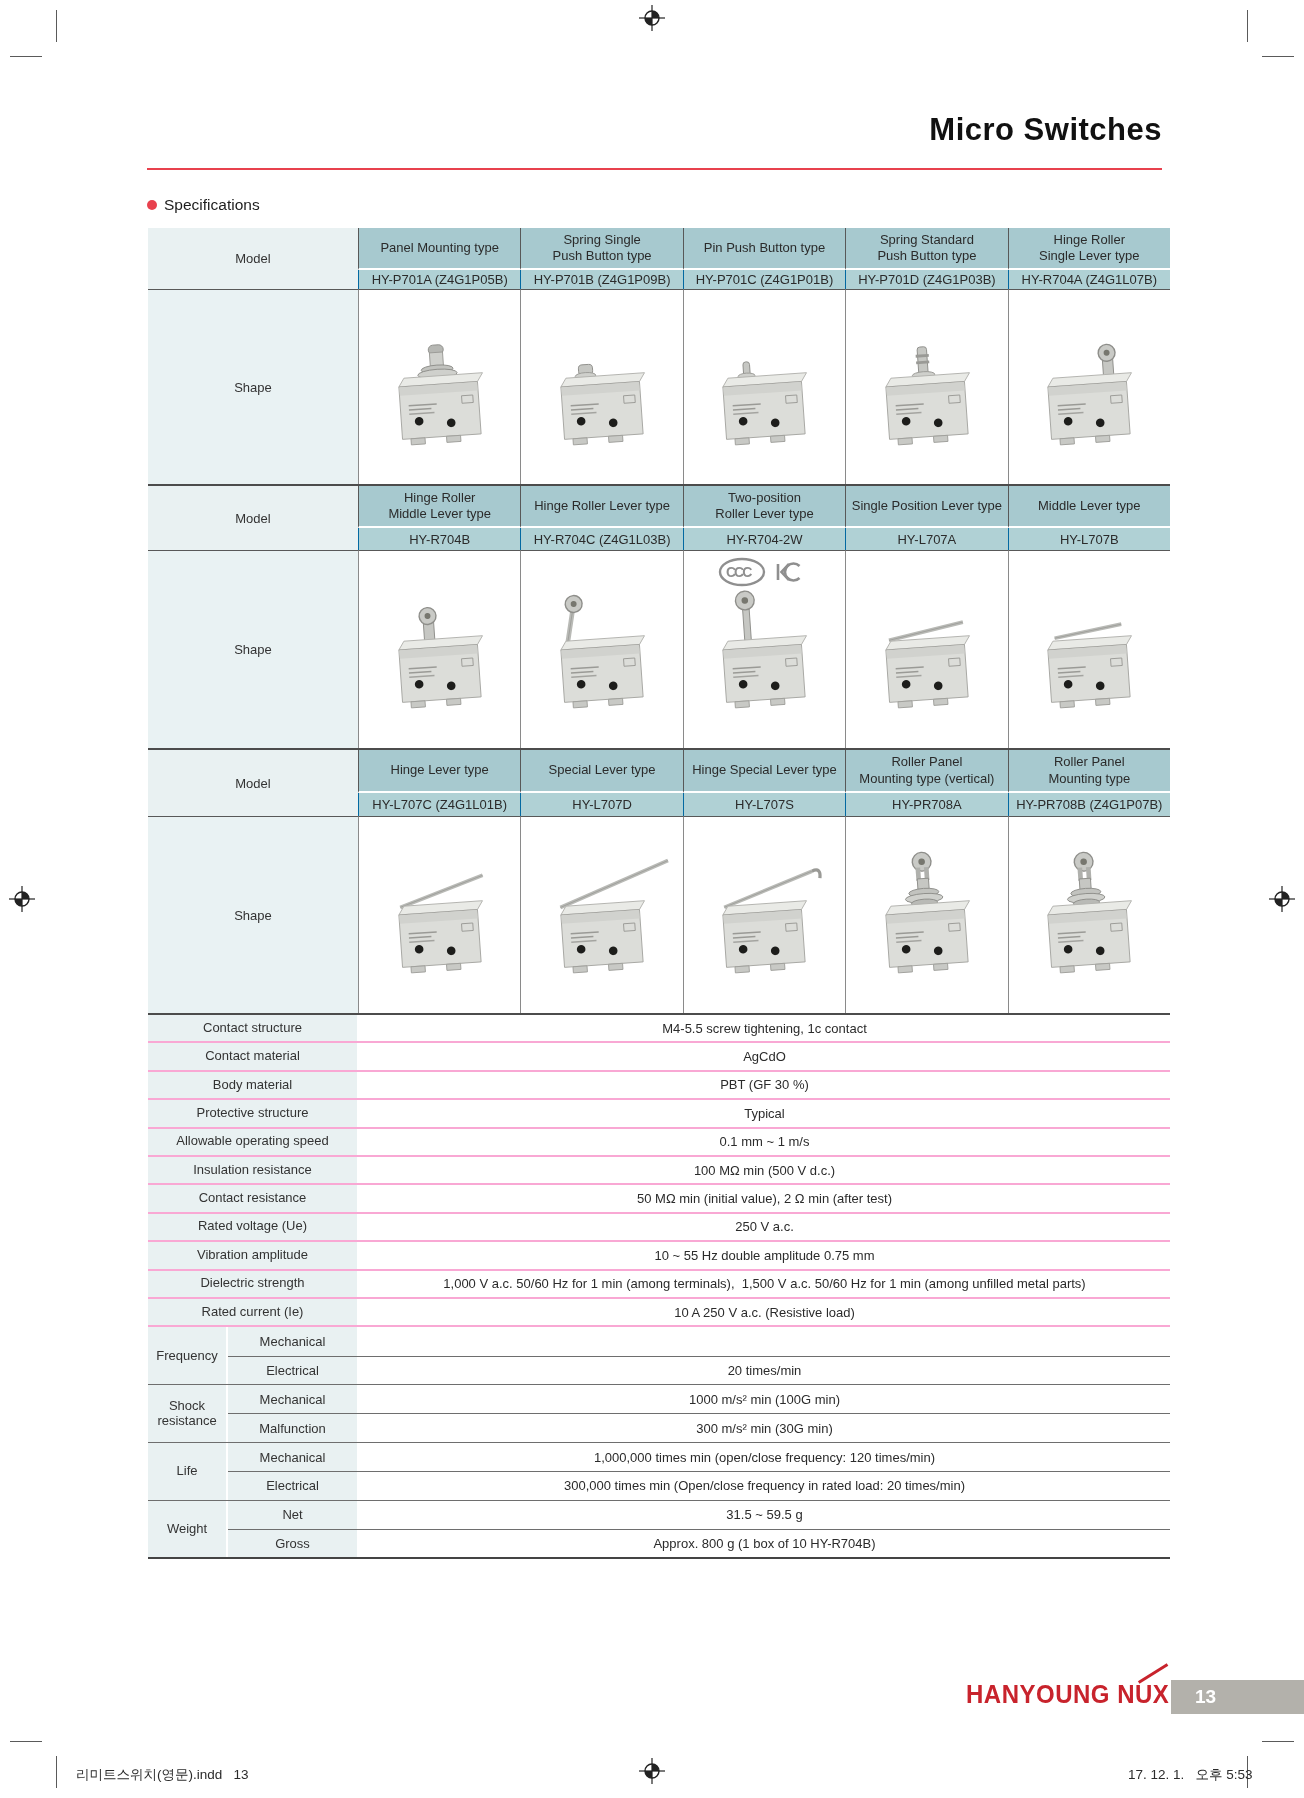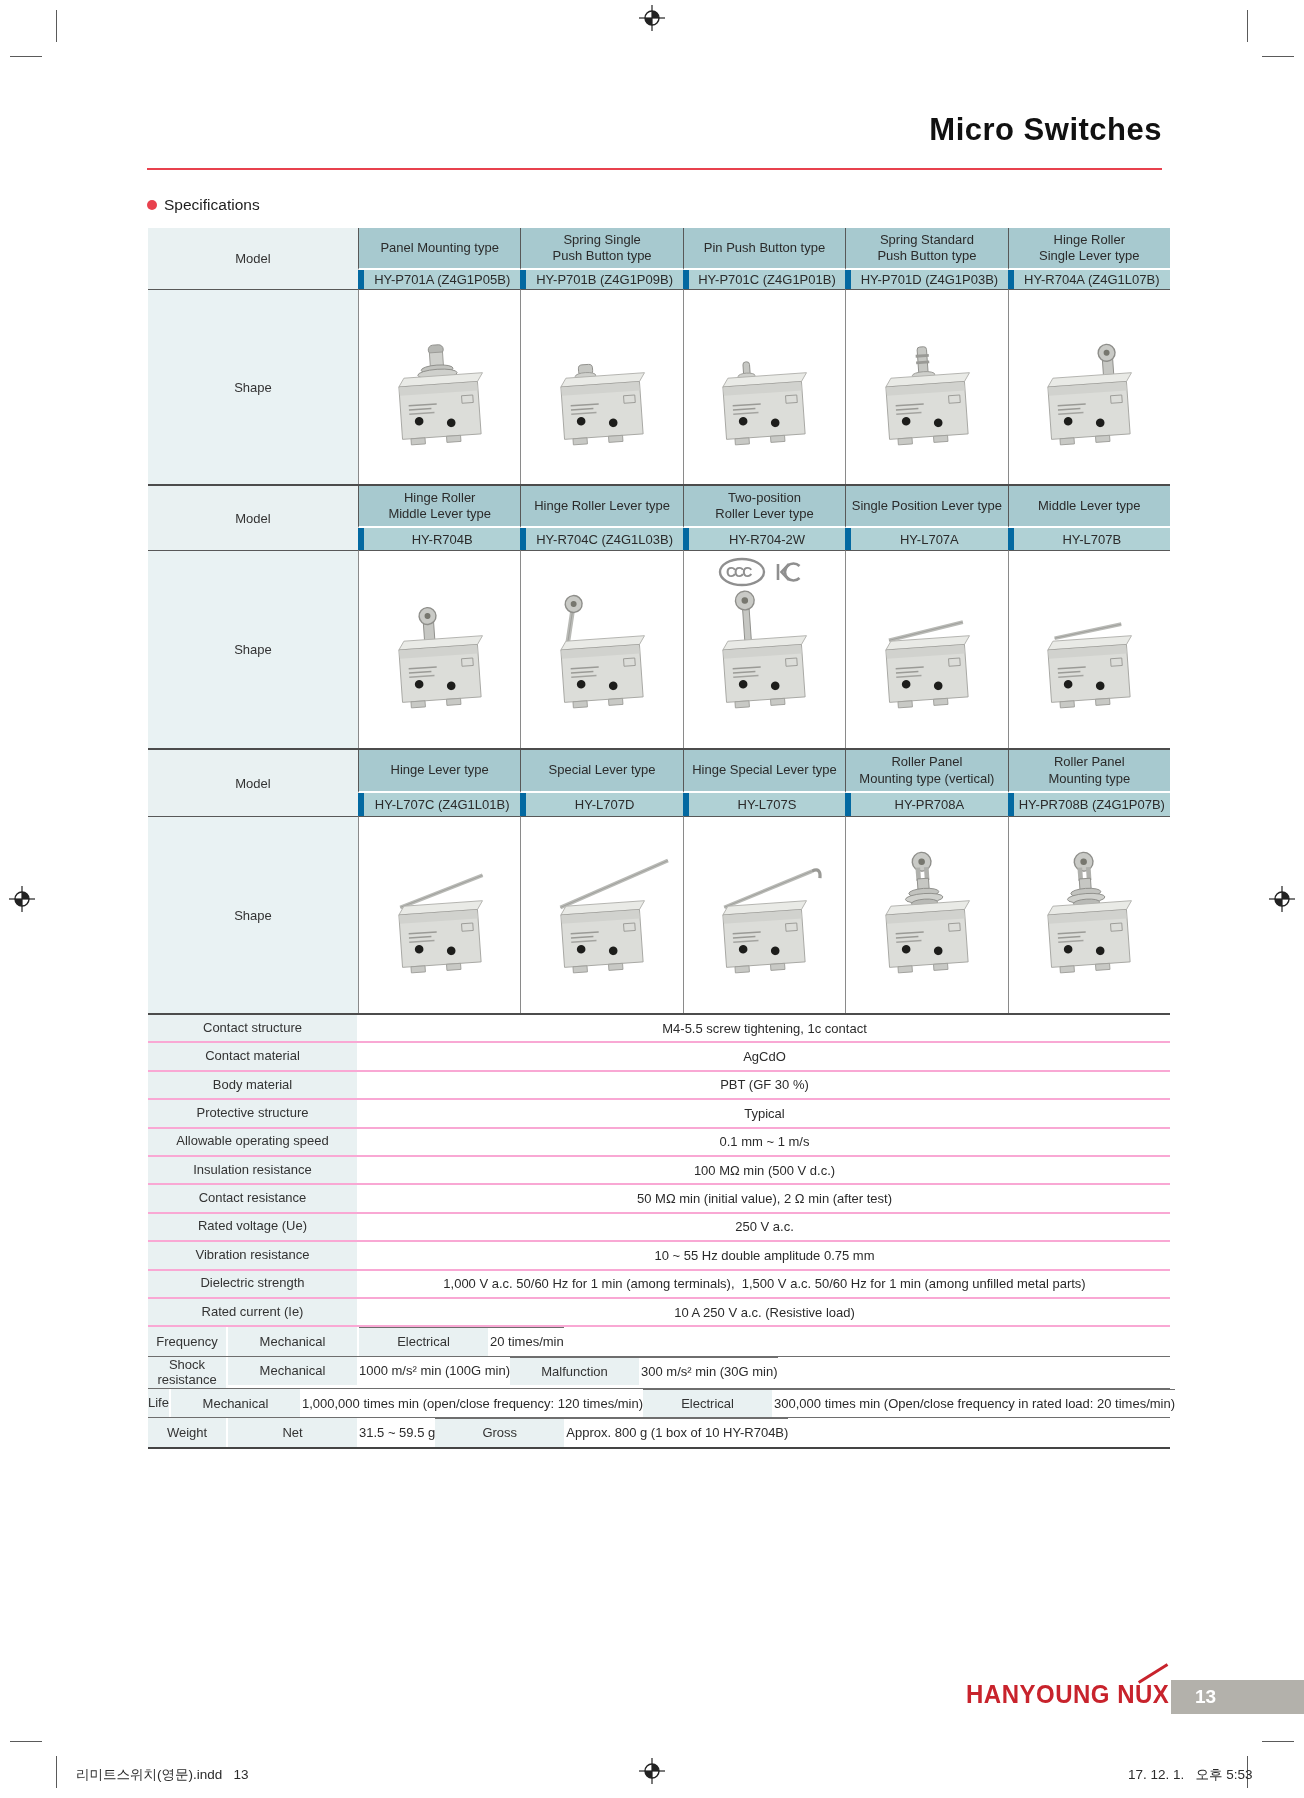--- a/index.html
+++ b/index.html
@@ -15,38 +15,38 @@
   .section{position:absolute;top:196px;left:147px;font-size:15.5px;color:#1d1d1d;display:flex;align-items:center;gap:7px;}
   .section .dot{width:10px;height:10px;border-radius:50%;background:var(--red,#e8192c);display:inline-block;}
   
   .stable{position:absolute;left:148px;top:228px;width:1022px;}
   .block{display:grid;grid-template-columns:210px repeat(5,1fr);border-bottom:2px solid #4c4c4c;}
   .mcell{grid-row:1/3;grid-column:1;background:var(--lite,#e9f1f2);display:flex;align-items:center;justify-content:center;
          font-size:13px;color:#333;}
   .tcell{background:var(--teal1,#a7c9cf);border-left:1px solid #585858;border-bottom:2px solid #fff;
          display:flex;align-items:center;justify-content:center;text-align:center;font-size:13px;color:#2b2b2b;
          white-space:pre-line;line-height:1.25;padding:2px 2px;box-sizing:border-box;}
-  .ccell{background:var(--teal2,#b0d1d5);border-left:6px solid #0369a1;display:flex;align-items:center;justify-content:center;
+  .ccell{background:var(--teal2,#b0d1d5);border-left:1px solid #0369a1;display:flex;align-items:center;justify-content:center;
          font-size:13px;color:#2b2b2b;box-sizing:border-box;}
   .scell-label{grid-column:1;background:var(--lite2,#e9f2f3);border-top:1px solid #585858;display:flex;align-items:center;
          justify-content:center;font-size:13px;color:#333;}
   .scell{background:#fff;border-left:1px solid #8a8a8a;border-top:1px solid #585858;position:relative;
          display:flex;align-items:center;justify-content:center;overflow:hidden;}
   .certs{position:absolute;top:6px;left:34px;display:flex;gap:8px;align-items:center;color:#8f8f8f;}
   
   .specs{border-bottom:2px solid #444;}
   .srow{display:flex;border-bottom:2px solid #f9a8d4;height:28.4px;box-sizing:border-box;}
   .srow:last-child{border-bottom:none;}
   .slabel{width:209px;background:var(--lite,#e9f1f2);border-right:2px solid #fff;display:flex;align-items:center;
           justify-content:center;font-size:13px;color:#333;text-align:center;line-height:1.15;}
   .sval{flex:1;display:flex;align-items:center;justify-content:center;font-size:13px;color:#2b2b2b;text-align:center;white-space:pre;}
   .group{display:flex;border-bottom:1px solid #6e6e6e;box-sizing:border-box;}
   .gouter{width:78px;background:var(--lite,#e9f1f2);border-right:2px solid #fff;display:flex;align-items:center;
           justify-content:center;font-size:13px;color:#333;text-align:center;line-height:1.2;}
-  .ginner{flex:1;display:flex;flex-direction:row;}
+  .ginner{flex:1;display:flex;flex-direction:column;}
   .grow{display:flex;height:28.4px;box-sizing:border-box;}
   .grow + .grow{border-top:1px solid #6e6e6e;}
   .gsub{width:129px;background:var(--lite,#e9f1f2);border-right:2px solid #fff;display:flex;align-items:center;
         justify-content:center;font-size:13px;color:#333;}
   
   .logo{position:absolute;left:966px;top:1681px;font-size:24px;font-weight:bold;color:var(--logored,#c8232c);
         letter-spacing:.5px;transform:scaleY(1.05);white-space:nowrap;}
   .logo-x{position:absolute;left:1136px;top:1672px;width:34px;height:2.6px;background:var(--logored,#c8232c);
           transform:rotate(-32deg);}
   .pagebox{position:absolute;left:1171px;top:1680px;width:133px;height:34px;background:#b3b1ab;font-weight:bold;}
@@ -505,21 +505,21 @@
         </div>
       <div class="srow">
           <div class="slabel">Contact resistance</div>
           <div class="sval">50 MΩ min (initial value), 2 Ω min (after test)</div>
         </div>
       <div class="srow">
           <div class="slabel">Rated voltage (Ue)</div>
           <div class="sval">250 V a.c.</div>
         </div>
       <div class="srow">
-          <div class="slabel">Vibration resistance</div>
+          <div class="slabel">Vibration amplitude</div>
           <div class="sval">10 ~ 55 Hz double amplitude 0.75 mm</div>
         </div>
       <div class="srow">
           <div class="slabel">Dielectric strength</div>
           <div class="sval">1,000 V a.c. 50/60 Hz for 1 min (among terminals),  1,500 V a.c. 50/60 Hz for 1 min (among unfilled metal parts)</div>
         </div>
       <div class="srow">
           <div class="slabel">Rated current (Ie)</div>
           <div class="sval">10 A 250 V a.c. (Resistive load)</div>
         </div>

